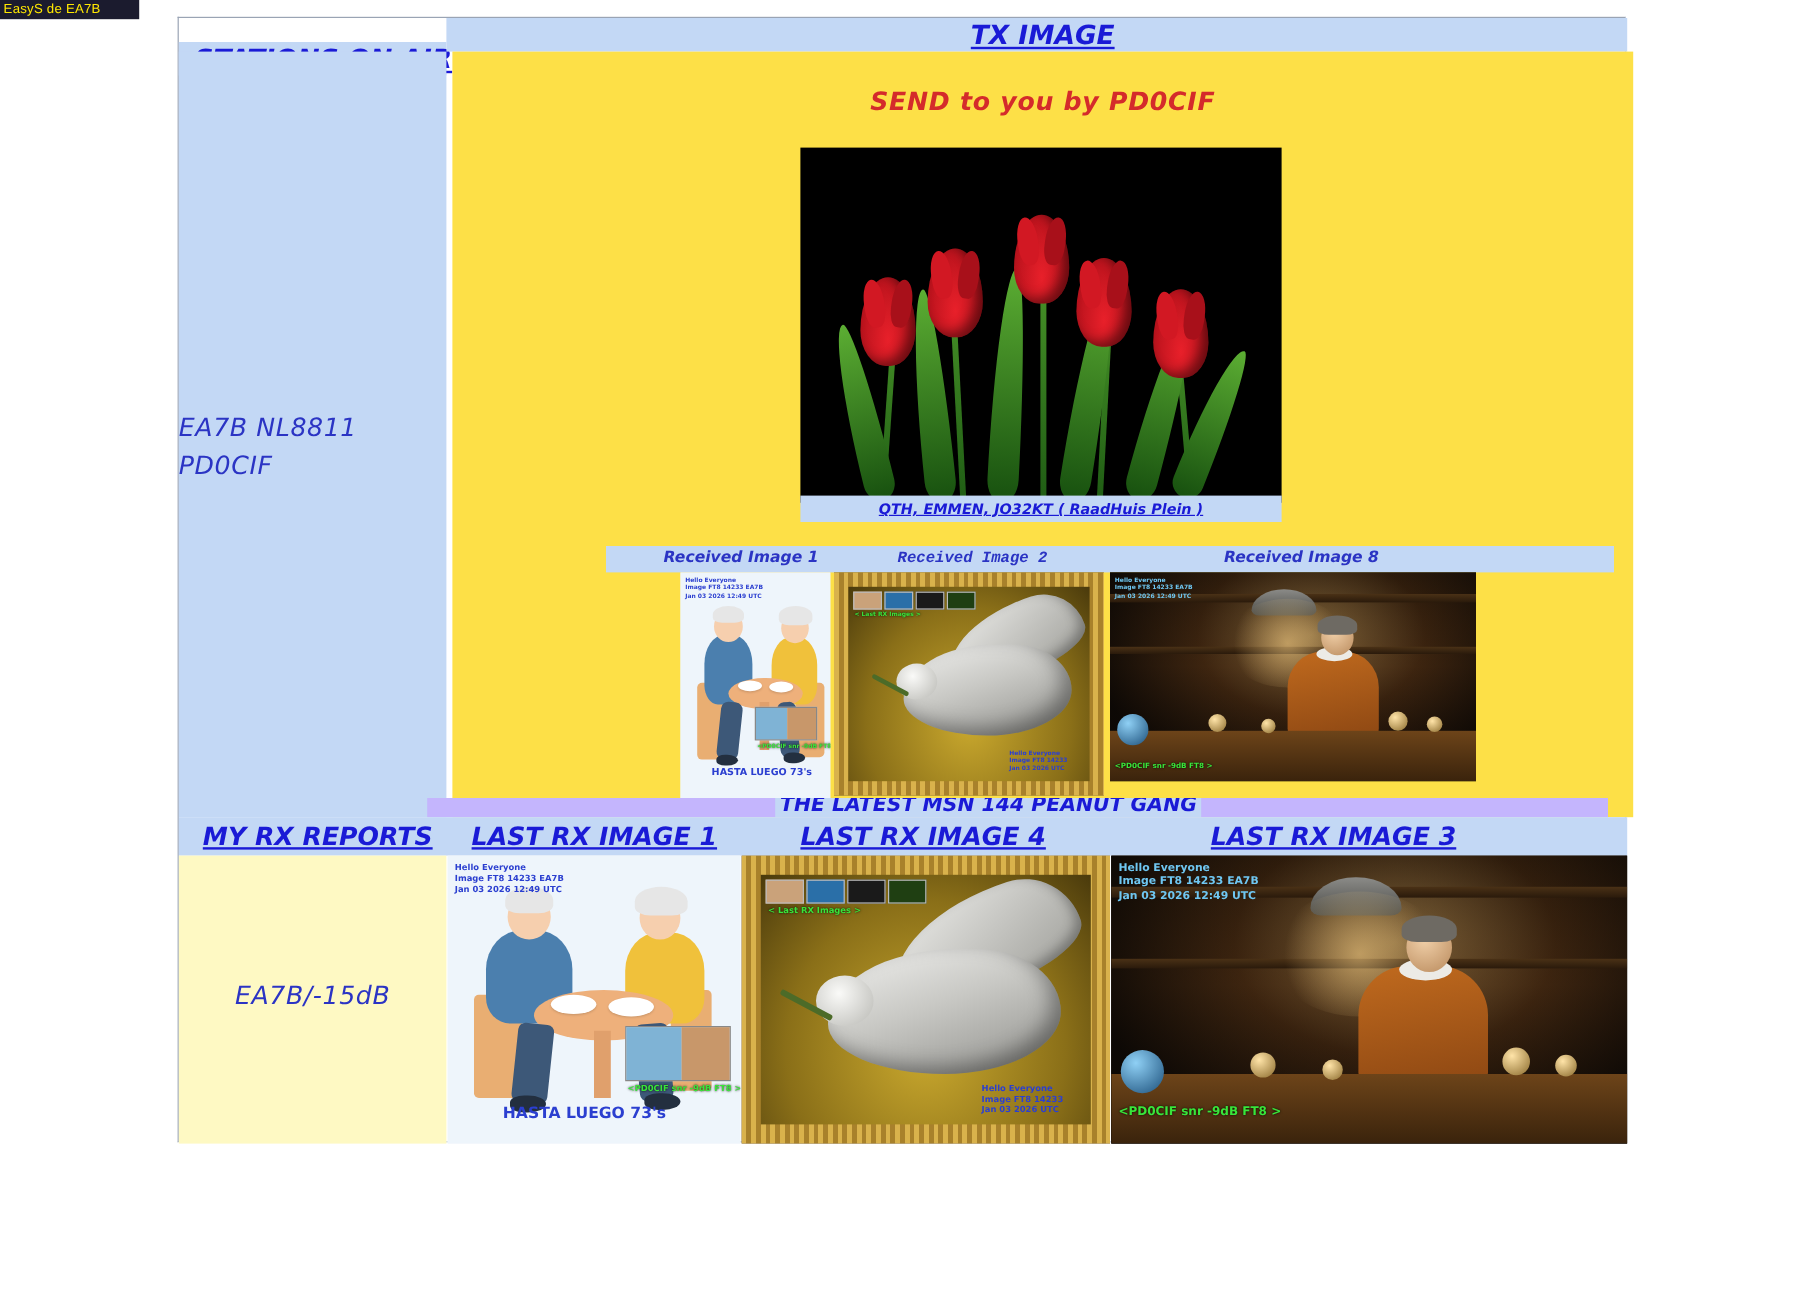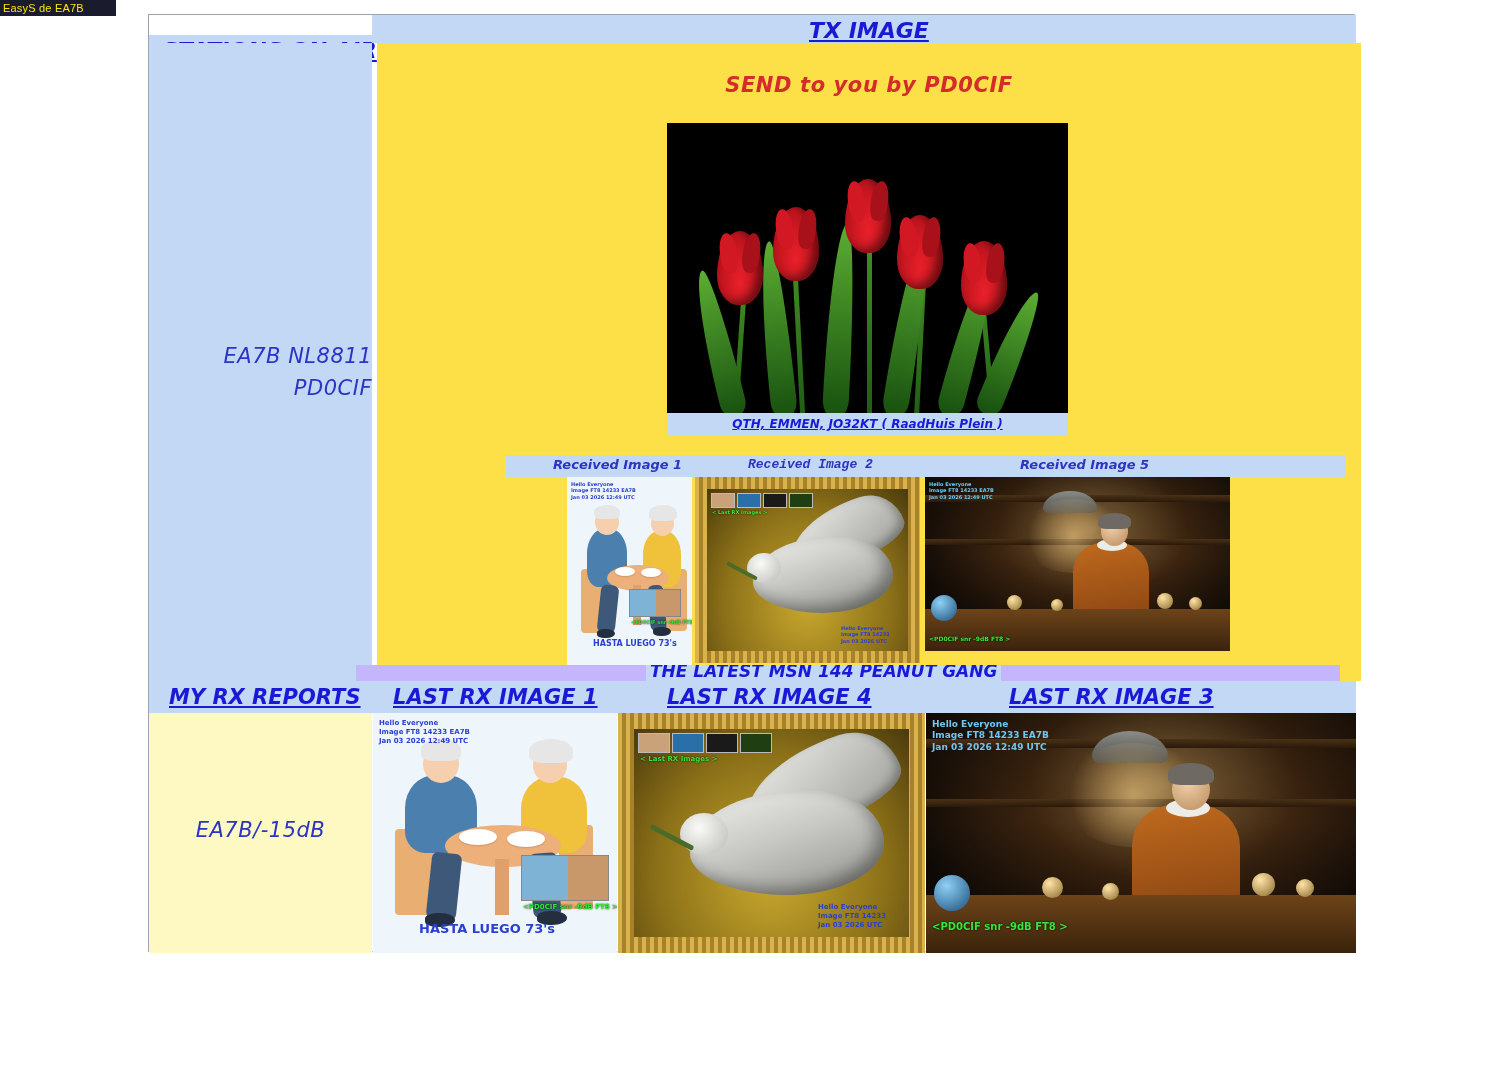--- a/index.html
+++ b/index.html
@@ -66,21 +66,21 @@
   }
 
   
   #stations-panel {
     position: absolute; left: 0; top: 28px;
     width: 223px; height: 638px;
     background: #c3d8f5;
   }
   #stations-list {
     position: absolute; left: 0; top: 297px; width: 223px;
-    text-align: right;
+    text-align: left;
   }
   .station-line {
     font-family: "DejaVu Sans", sans-serif;
     font-style: italic;
     color: #2b34c4;
     font-size: 21px;
     line-height: 32px;
     letter-spacing: .5px;
   }
 
@@ -371,21 +371,21 @@
       <div class="tulip-head" style="left:294px; top:118px;"></div>
     </div>
 
     <div id="tx-caption">
       <span>QTH, EMMEN, JO32KT ( RaadHuis Plein )</span>
     </div>
 
     <div id="rx-strip-hdr">
       <span class="rx-sub" id="rx-sub-1">Received Image 1</span>
       <span class="rx-sub" id="rx-sub-2">Received Image 2</span>
-      <span class="rx-sub" id="rx-sub-3">Received Image 5</span>
+      <span class="rx-sub" id="rx-sub-3">Received Image 8</span>
     </div>
 
     <div id="rx-thumbs">
 
       <div class="thumb" id="thumb-1">
         <div class="ec-bg"></div>
         <div class="ec-chair" style="left:14px; top:92px; width:28px; height:64px;"></div>
         <div class="ec-chair" style="left:96px; top:92px; width:24px; height:62px;"></div>
         <div class="ec-body" style="left:20px; top:52px; width:40px; height:58px; background:#4b7fae;"></div>
         <div class="ec-head" style="left:28px; top:32px; width:24px; height:26px;"></div>

